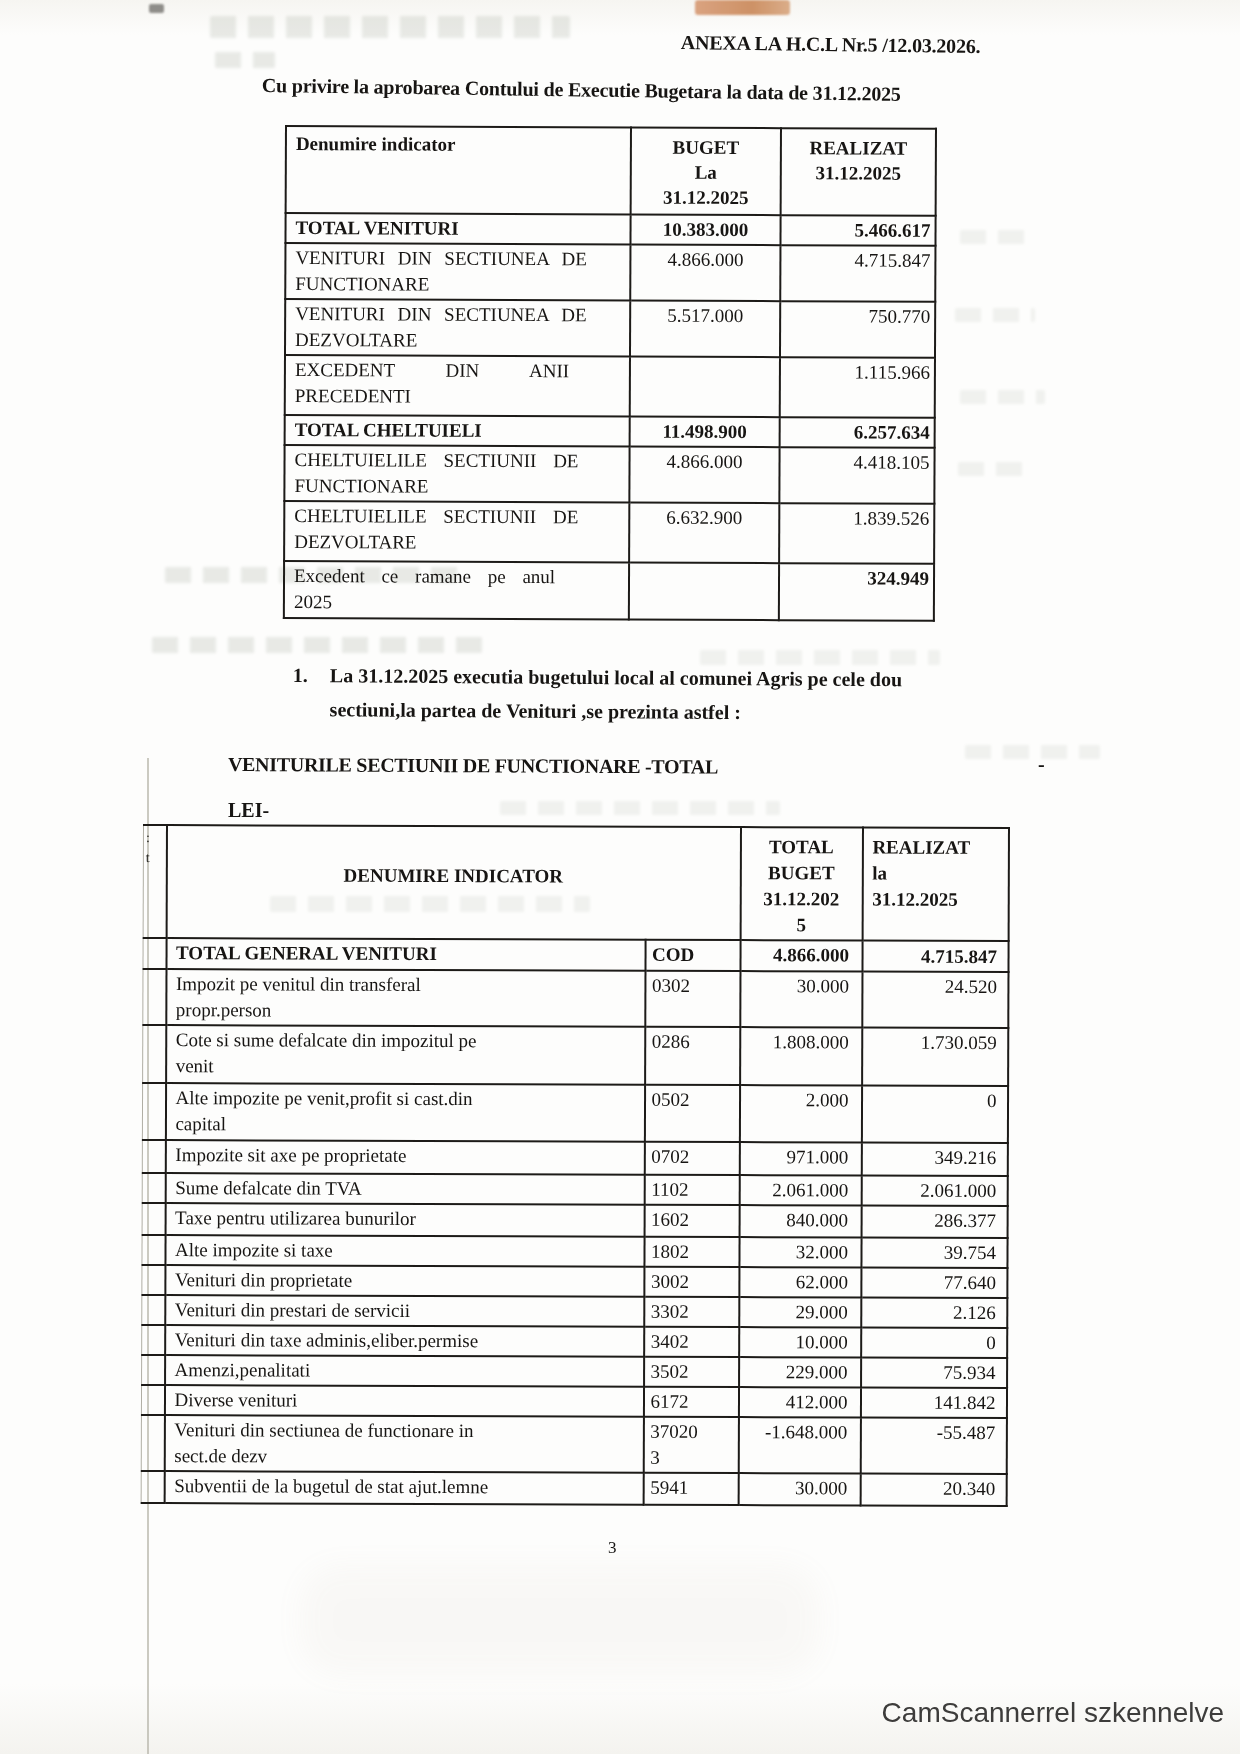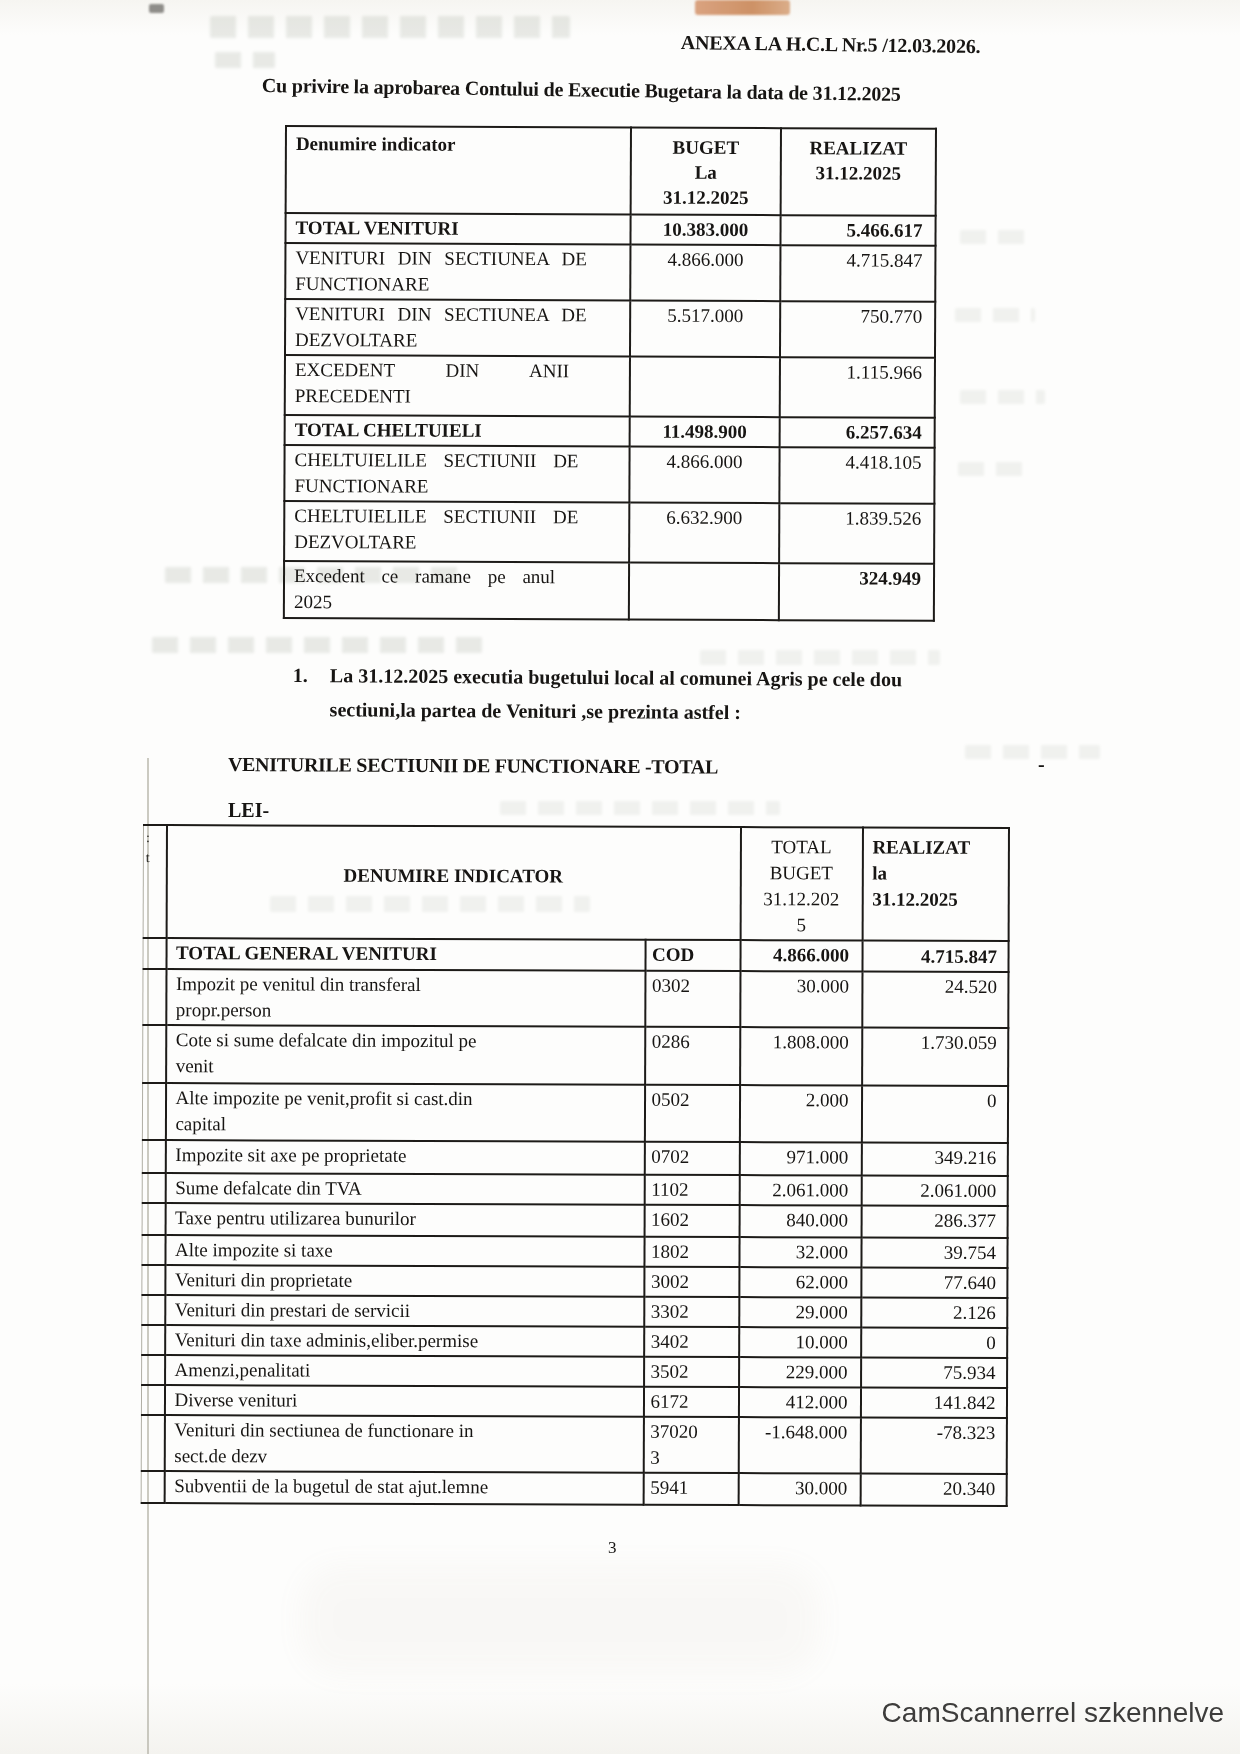--- a/index.html
+++ b/index.html
@@ -26,39 +26,39 @@
 
   
   table{table-layout:fixed;border-collapse:collapse;}
   td{vertical-align:top;overflow:hidden;}
 
   
   .t1{left:285px;top:125px;width:650px;transform:rotate(0.25deg);transform-origin:left top;}
   .t1 td{border:2px solid #1d1b18;font-size:19px;line-height:26px;padding:1px 6px;}
   .t1 .name{text-align:left;padding-left:9px;padding-right:9px;}
   .t1 .buget{text-align:center;}
-  .t1 .realizat{text-align:right;padding-right:12px;}
+  .t1 .realizat{text-align:right;padding-right:4px;}
   .t1 .hname{font-weight:bold;padding-top:4px;padding-left:9px;}
   .t1 .hc{font-weight:bold;text-align:center;padding-top:6px;line-height:25px;}
   .t1 .ws8{word-spacing:8px;}
   .t1 .ws12{word-spacing:12px;}
   .t1 .ws48{word-spacing:46px;}
   .t1 .bi{font-weight:bold;}
   .t1 .b{font-weight:normal;}
 
   
   .t2{left:143px;top:824px;width:865px;transform:rotate(0.2deg);transform-origin:left top;}
   .t2 td{border:2px solid #1d1b18;font-size:19px;line-height:26px;padding:1px 6px;}
   .t2 td.frag{border-left:1px solid #b0aea4;font-size:14px;line-height:20px;padding:2px 2px;color:#2a2824;}
   .t2 .name{padding-left:9px;padding-right:6px;}
   .t2 .cod{padding-left:6px;}
   .t2 .buget{text-align:right;padding-right:12px;}
   .t2 .real{text-align:right;padding-right:10px;}
   .t2 .hname{font-weight:bold;text-align:center;padding-top:36px;}
-  .t2 .hbuget{font-weight:normal;text-align:center;padding-top:6px;line-height:26px;}
+  .t2 .hbuget{font-weight:bold;text-align:center;padding-top:6px;line-height:26px;}
   .t2 .hreal{font-weight:bold;text-align:left;padding-left:9px;padding-top:6px;line-height:26px;}
   .t2 tr.boldrow td{font-weight:bold;}
   .t2 tr.boldrow .real{padding-top:2px;}
 
   
   .pagenum{left:608px;top:1538px;font-size:17px;}
   .camscanner{right:16px;top:1697px;font-size:28px;color:#2e2d2c;font-family:"Liberation Sans","DejaVu Sans",sans-serif;opacity:.92;}
 
   
   .ghost{position:absolute;filter:blur(1.6px);opacity:.13;border-radius:2px;
@@ -282,21 +282,21 @@
     <td class="buget">412.000</td>
     <td class="real">141.842</td>
   </tr>
   <tr style="height:56px">
     <td class="frag"></td>
     <td class="name pre">Venituri din sectiunea de functionare in
 sect.de dezv</td>
     <td class="cod pre">37020
 3</td>
     <td class="buget">-1.648.000</td>
-    <td class="real">-78.323</td>
+    <td class="real">-55.487</td>
   </tr>
   <tr style="height:32px">
     <td class="frag"></td>
     <td class="name">Subventii de la bugetul de stat ajut.lemne</td>
     <td class="cod">5941</td>
     <td class="buget">30.000</td>
     <td class="real">20.340</td>
   </tr>
 </tbody>
   </table>

